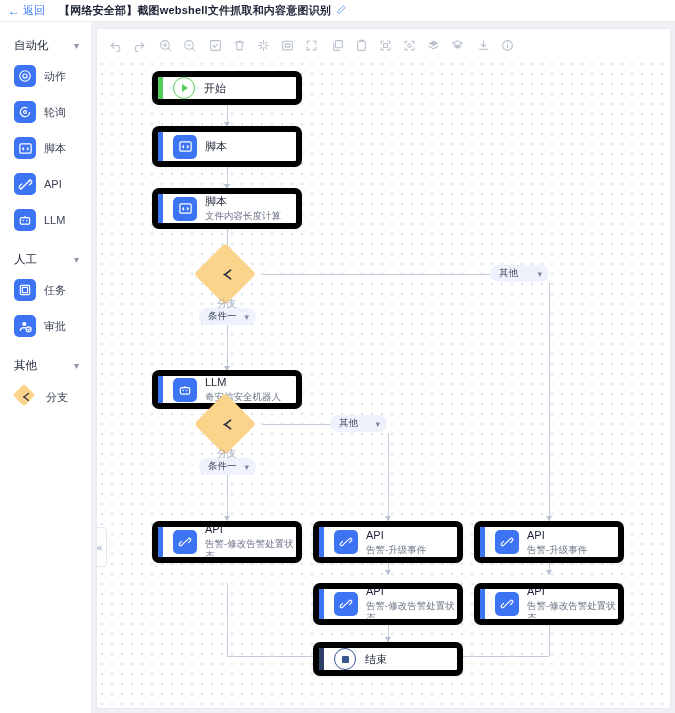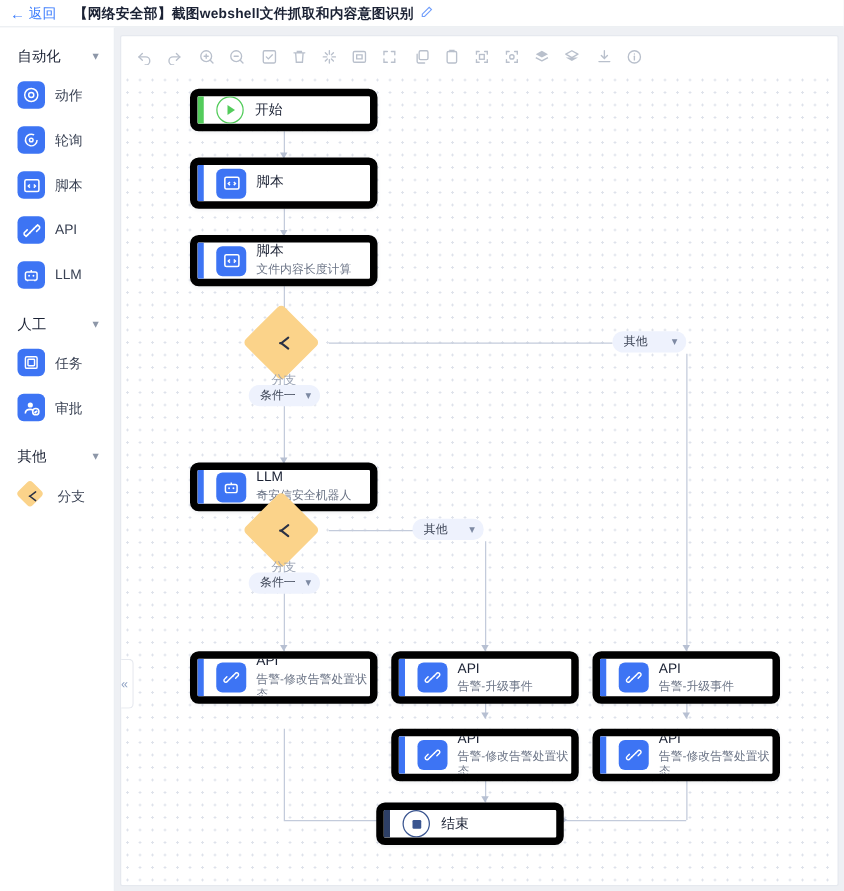--- a/index.html
+++ b/index.html
@@ -600,21 +600,21 @@
               <path d="M14.5 9.5l3-3a2.5 2.5 0 1 1 3.5 3.5l-3 3"></path>
                 <path d="M9.5 14.5 14.5 9.5"></path>
             </svg>
           </div>
           <div class="ntxt">
             <div class="ntitle">API</div>
             <div class="nsub">告警-修改告警处置状态</div>
           </div>
         </div>
 
-        <div class="node end" style="left:204px;top:613px;width:150px;height:34px;">
+        <div class="node end" style="left:216px;top:613px;width:150px;height:34px;">
           <div class="bar"></div>
           <div class="circ-ico end">
               <div class="sq"></div>
             </div>
           <div class="ntxt">
             <div class="ntitle">结束</div>
           </div>
         </div>
 
       </div>

